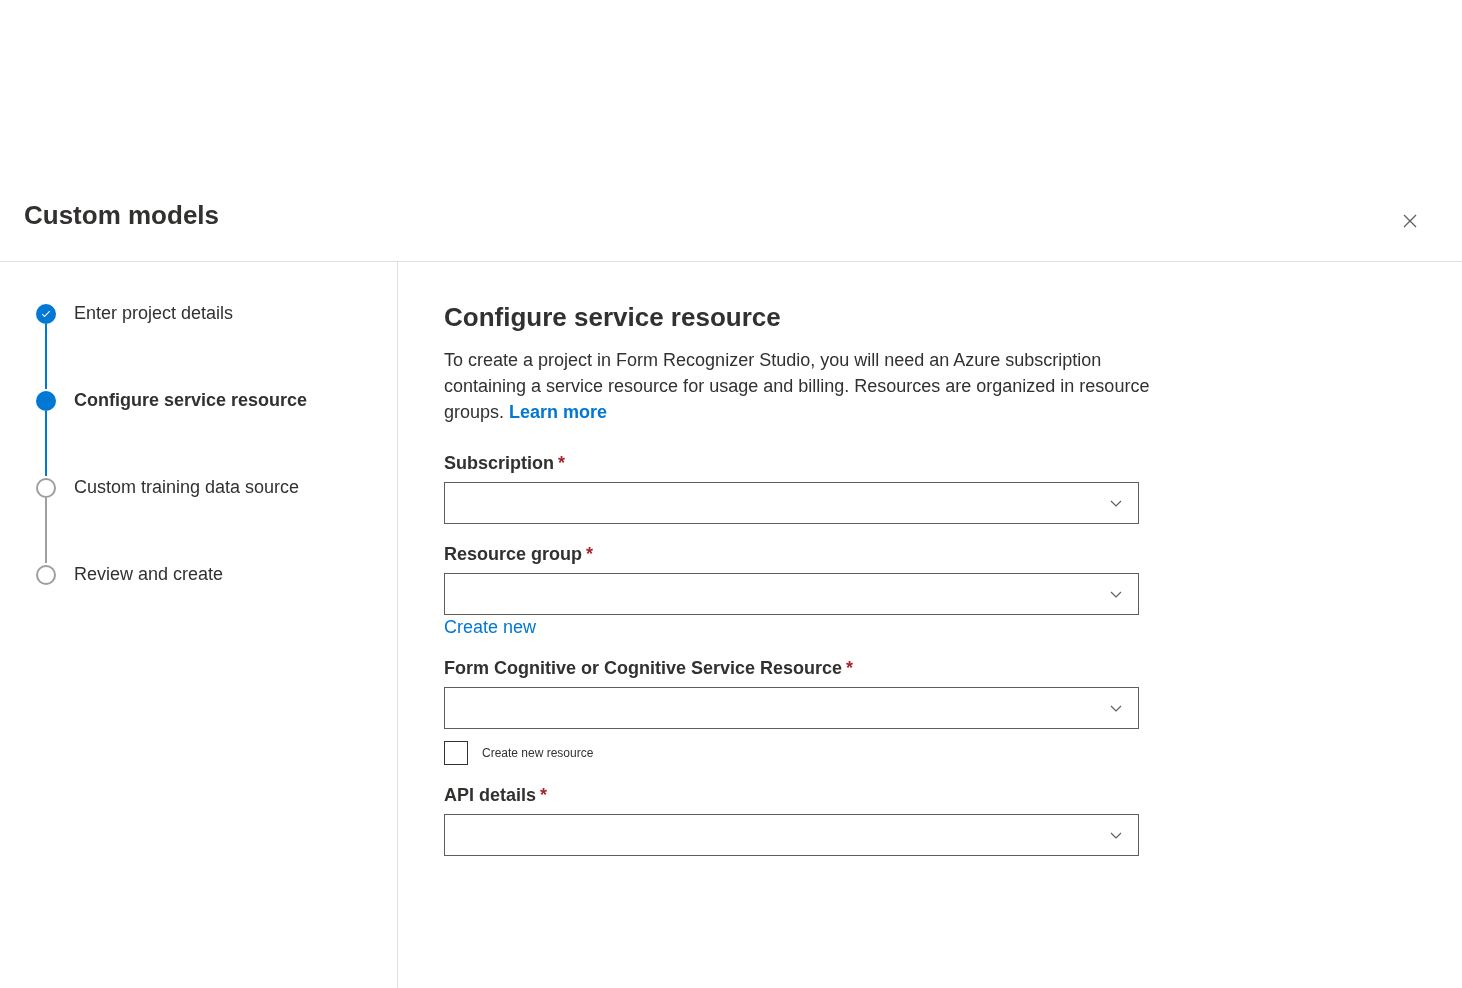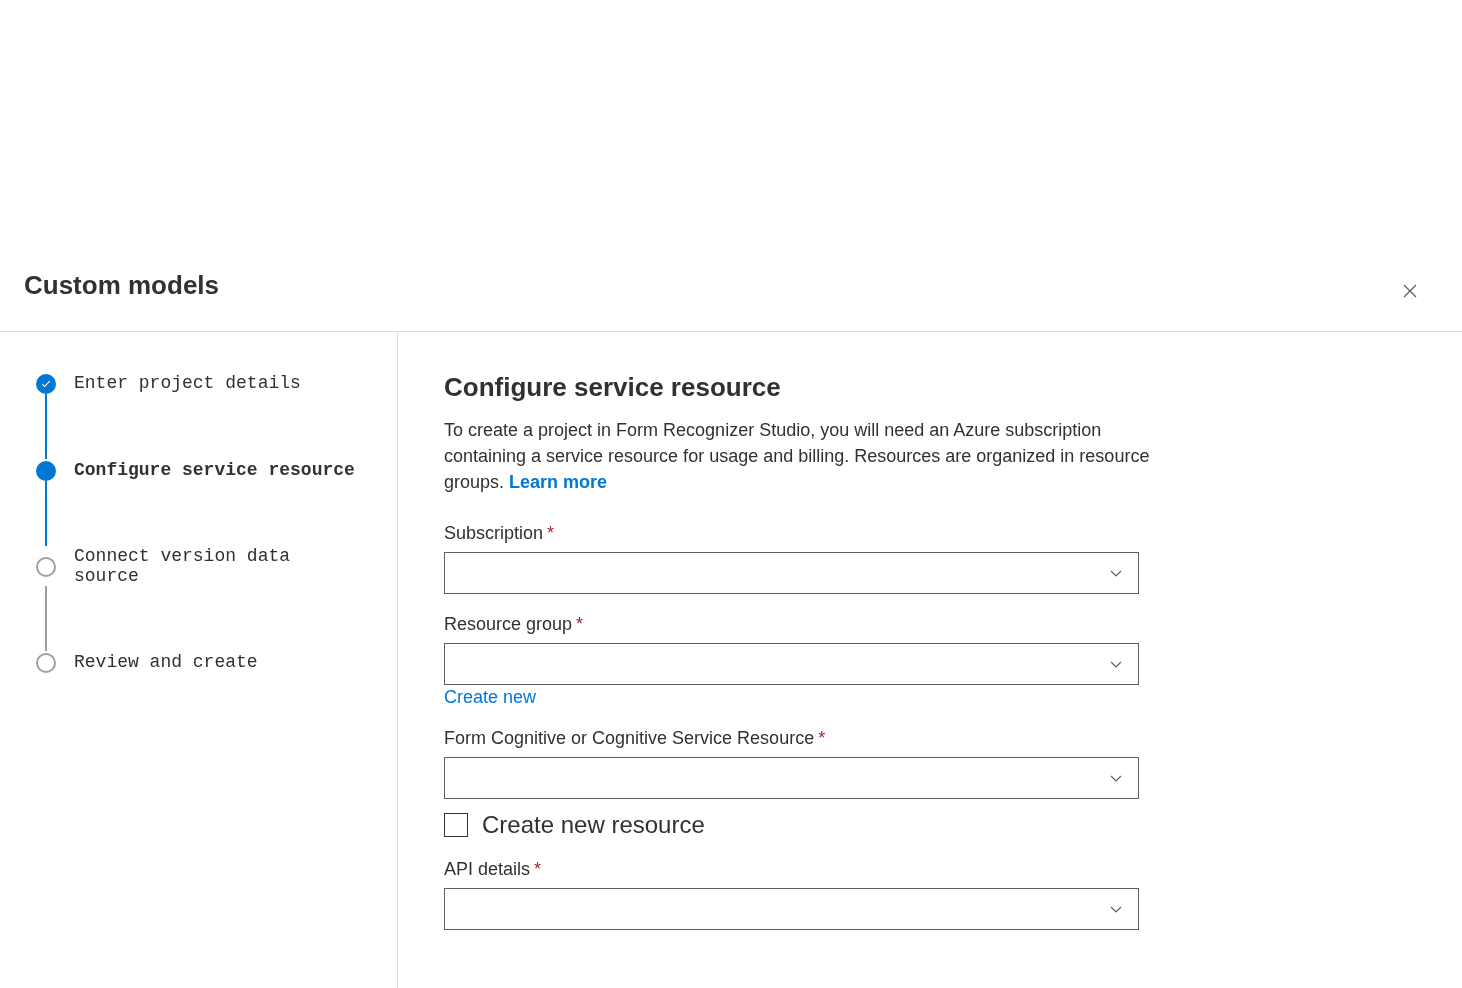--- a/index.html
+++ b/index.html
@@ -12,21 +12,21 @@
       background: #ffffff;
       color: #323130;
       width: 1462px;
       height: 988px;
     }
     .header {
       display: flex;
       justify-content: space-between;
       align-items: center;
       padding: 0 36px;
-      height: 332px;
+      height: 262px;
       border-bottom: 1px solid #e1dfdd;
       position: relative;
     }
     .header-title {
       font-size: 26px;
       font-weight: 600;
       color: #323130;
       position: absolute;
       left: 24px;
       bottom: 30px;
@@ -51,23 +51,22 @@
       display: flex;
       height: calc(100% - 262px);
     }
     .sidebar {
       width: 398px;
       border-right: 1px solid #e1dfdd;
       padding: 40px 36px;
     }
     .step {
       display: flex;
-      align-items: center;
+      align-items: flex-end;
       position: relative;
-      font-family: Liberation Mono, monospace;
     }
     .step-indicator {
       width: 20px;
       height: 20px;
       border-radius: 50%;
       flex-shrink: 0;
       margin-top: 2px;
       position: relative;
       z-index: 2;
     }
@@ -128,21 +127,21 @@
       text-decoration: none;
       cursor: pointer;
       font-weight: bold;
     }
     .form-field {
       margin-bottom: 20px;
     }
     .field-label {
       display: block;
       font-size: 18px;
-      font-weight: 400;
+      font-weight: 700;
       color: #323130;
       margin-bottom: 8px;
     }
     .required {
       color: #a4262c;
       margin-left: 4px;
     }
     .select-wrapper {
       position: relative;
       width: 695px;
@@ -182,21 +181,21 @@
     .checkbox {
       width: 24px;
       height: 24px;
       border: 1px solid #323130;
       background: white;
       cursor: pointer;
       flex-shrink: 0;
     }
     .checkbox-label {
       margin-left: 14px;
-      font-size: 24px;
+      font-size: 12px;
       color: #323130;
     }
   </style>
 </head>
 <body>
 
 <div class="header">
   <h1 class="header-title">Custom models</h1>
   <div class="close-btn">
     <svg viewBox="0 0 16 16" fill="none" stroke="currentColor" stroke-width="1.2">
@@ -219,21 +218,21 @@
     <div class="step-connector"></div>
 
     <div class="step">
       <div class="step-indicator active"></div>
       <span class="step-label active">Configure service resource</span>
     </div>
     <div class="step-connector"></div>
 
     <div class="step">
       <div class="step-indicator inactive"></div>
-      <span class="step-label">Connect version data source</span>
+      <span class="step-label">Custom training data source</span>
     </div>
     <div class="step-connector inactive"></div>
 
     <div class="step">
       <div class="step-indicator inactive"></div>
       <span class="step-label">Review and create</span>
     </div>
   </div>
 
   <div class="main">

